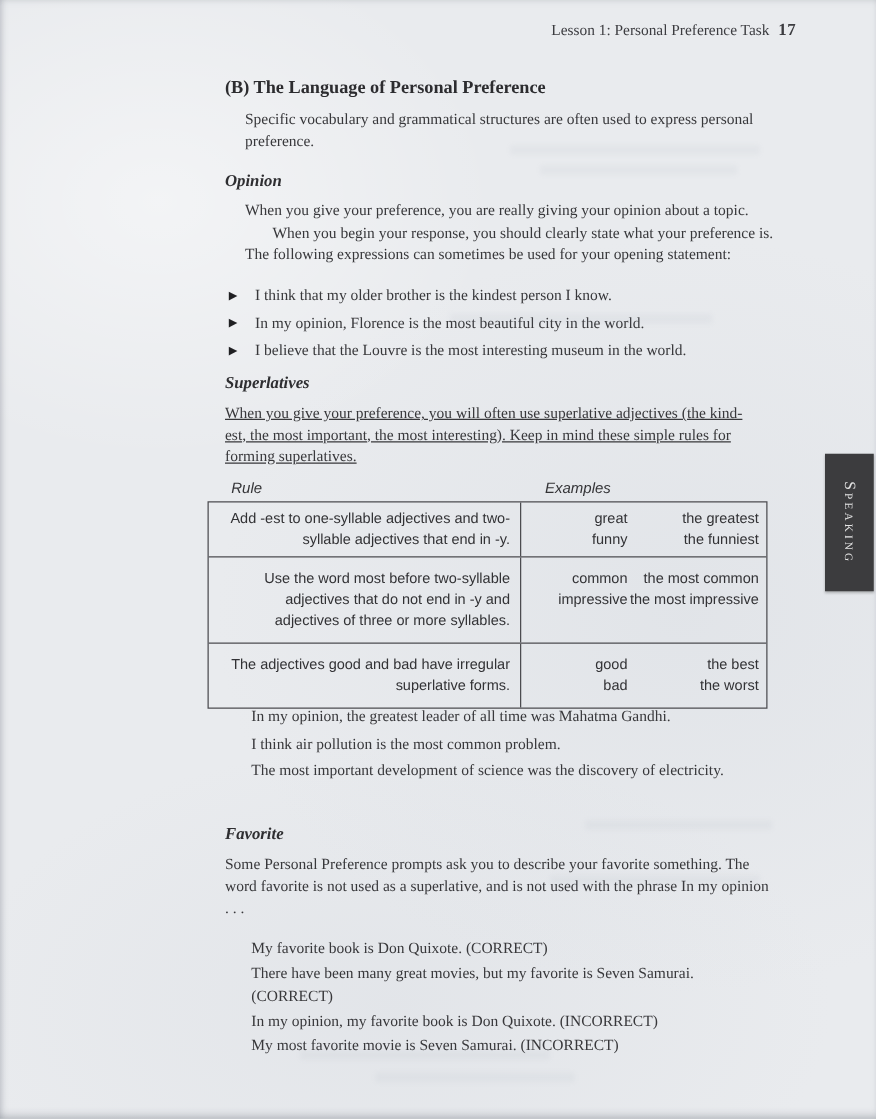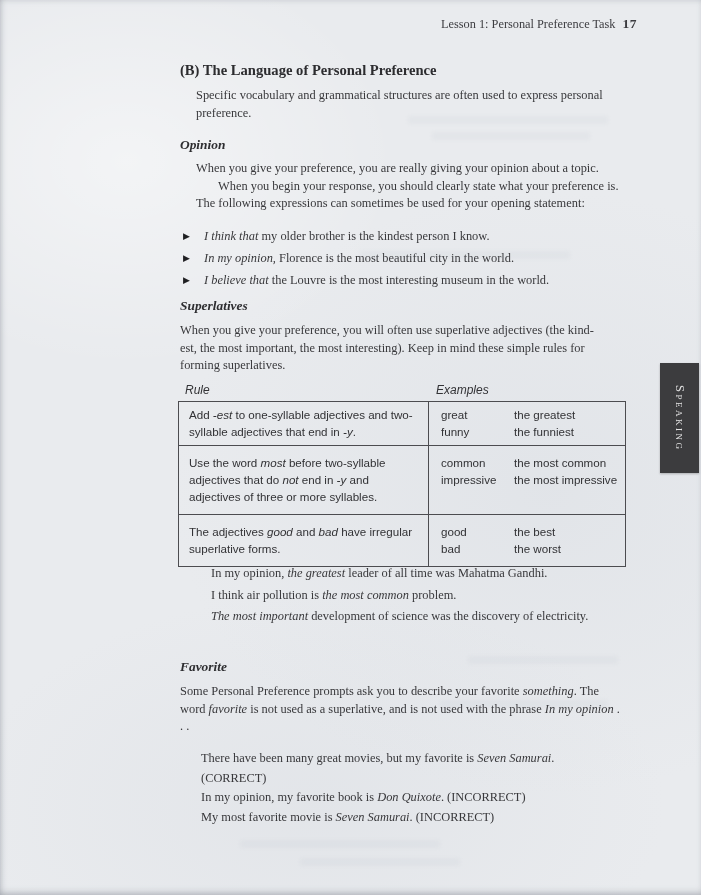--- a/index.html
+++ b/index.html
@@ -30,49 +30,49 @@
   .para{font-size:12.4px;line-height:17.5px;margin-left:16px;}
   .sec-intro{top:87px;left:180px;width:440px;}
   .opinion-paras{top:160px;left:180px;width:440px;}
   .opinion-paras p{margin:0;}
   .p-indent{text-indent:22px;}
   
   .bullets{top:225px;left:183px;font-size:12.4px;}
   .bullet{height:22px;line-height:22px;white-space:nowrap;}
   .arrow{display:inline-block;width:21px;font-size:9px;color:#1f1f22;vertical-align:1px;}
   
-  .sup-intro{top:322px;left:180px;font-size:12.4px;line-height:17.5px;}
+  .sup-intro{top:322px;left:180px;font-size:12.4px;line-height:17.5px;text-decoration:underline;}
   .sup-intro div{white-space:nowrap;}
   
   .tbl-label{top:383px;font-family:"Liberation Sans",sans-serif;font-style:italic;font-size:12px;color:#333336;}
   .rule-label{left:185px;text-align:center;}
   .ex-label{left:436px;}
   
-  .sup-table{top:401px;left:178px;width:448px;border:1.4px solid var(--table_border,#4c4c50);box-sizing:border-box;
-    font-family:"Liberation Sans",sans-serif;font-size:11.6px;line-height:17px;color:#323235;}
+  .sup-table{top:401px;left:166px;width:448px;border:1.4px solid var(--table_border,#4c4c50);box-sizing:border-box;
+    font-family:"Liberation Sans",sans-serif;font-size:11.6px;line-height:17px;color:#323235;text-align:right;}
   .t-row{display:flex;}
   .t-row + .t-row{border-top:1.2px solid var(--table_border,#4c4c50);}
   .t-rule{width:250px;box-sizing:border-box;padding:4px 8px 5px 10px;border-right:1.2px solid var(--table_border,#4c4c50);}
   .t-ex{flex:1;box-sizing:border-box;padding:4px 6px 5px 12px;display:grid;grid-template-columns:73px 1fr;align-content:start;}
   .row-pad{padding-top:8px;padding-bottom:9px;}
   
-  .sup-sents{top:563px;left:201px;font-size:12.4px;line-height:21.5px;margin-left:10px;}
+  .sup-sents{top:563px;left:201px;font-size:12.4px;line-height:21.5px;}
   .sup-sents div{white-space:nowrap;}
   
   .fav-intro{top:683px;left:180px;width:440px;margin:0;}
   .fav-examples{top:749px;left:201px;font-size:12.4px;line-height:19.6px;}
   .fav-examples div{white-space:nowrap;}
   
   .speaking-tab{top:363px;right:2px;width:39px;height:110px;background:var(--tab_bg,#3c3c3e);
     display:flex;align-items:center;justify-content:center;box-shadow:0 1px 2px rgba(0,0,0,0.25);}
   .tab-label{writing-mode:vertical-rl;font-variant:small-caps;font-size:12.5px;letter-spacing:2.5px;
     color:var(--tab_text,#e3e3e3);font-family:"Liberation Serif",serif;}
   
   .ghost{position:absolute;background:#8e99a8;opacity:0.07;filter:blur(2px);border-radius:2px;height:8px;}
-  .it{font-style:italic;}
+  .it{}
 </style>
 </head>
 <body>
 
 <div class="page">
 
   <div class="abs running-head">
     <span>Lesson 1: Personal Preference Task</span><span class="pagenum">17</span>
   </div>
 
@@ -134,20 +134,21 @@
   <div class="abs sup-sents">
     <div><span>In my opinion, </span><span class="it">the greatest</span><span> leader of all time was Mahatma Gandhi.</span></div>
     <div><span>I think air pollution is </span><span class="it">the most common</span><span> problem.</span></div>
     <div><span class="it">The most important</span><span> development of science was the discovery of electricity.</span></div>
   </div>
 
   <div class="abs subhead h-favorite">Favorite</div>
   <p class="abs para fav-intro"><span>Some Personal Preference prompts ask you to describe your favorite </span><span class="it">something</span><span>. The word </span><span class="it">favorite</span><span> is not used as a superlative, and is not used with the phrase </span><span class="it">In my opinion</span><span> . . .</span></p>
 
   <div class="abs fav-examples">
+    <div><span>My favorite book is </span><span class="it">Don Quixote</span><span>. (CORRECT)</span></div>
     <div><span>There have been many great movies, but my favorite is </span><span class="it">Seven Samurai</span><span>.</span></div>
     <div><span>(CORRECT)</span></div>
     <div><span>In my opinion, my favorite book is </span><span class="it">Don Quixote</span><span>. (INCORRECT)</span></div>
     <div><span>My most favorite movie is </span><span class="it">Seven Samurai</span><span>. (INCORRECT)</span></div>
   </div>
 
   <div class="abs speaking-tab">
     <span class="tab-label">Speaking</span>
   </div>
 

